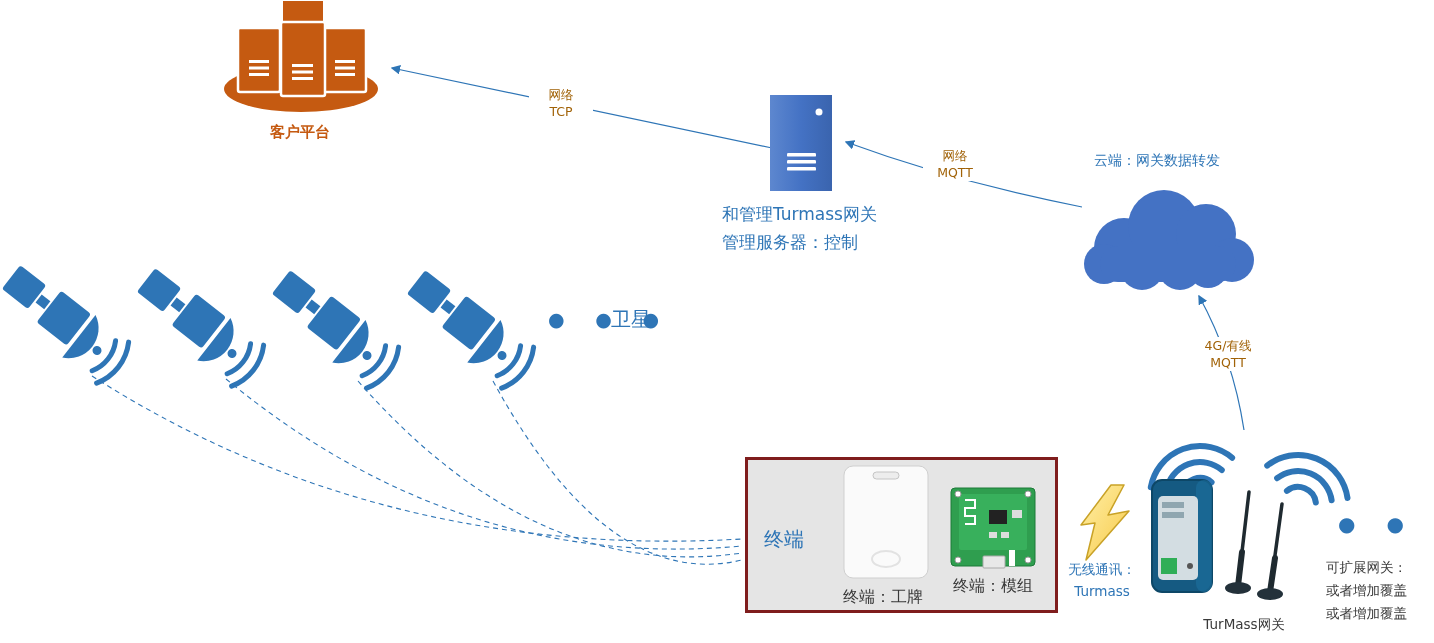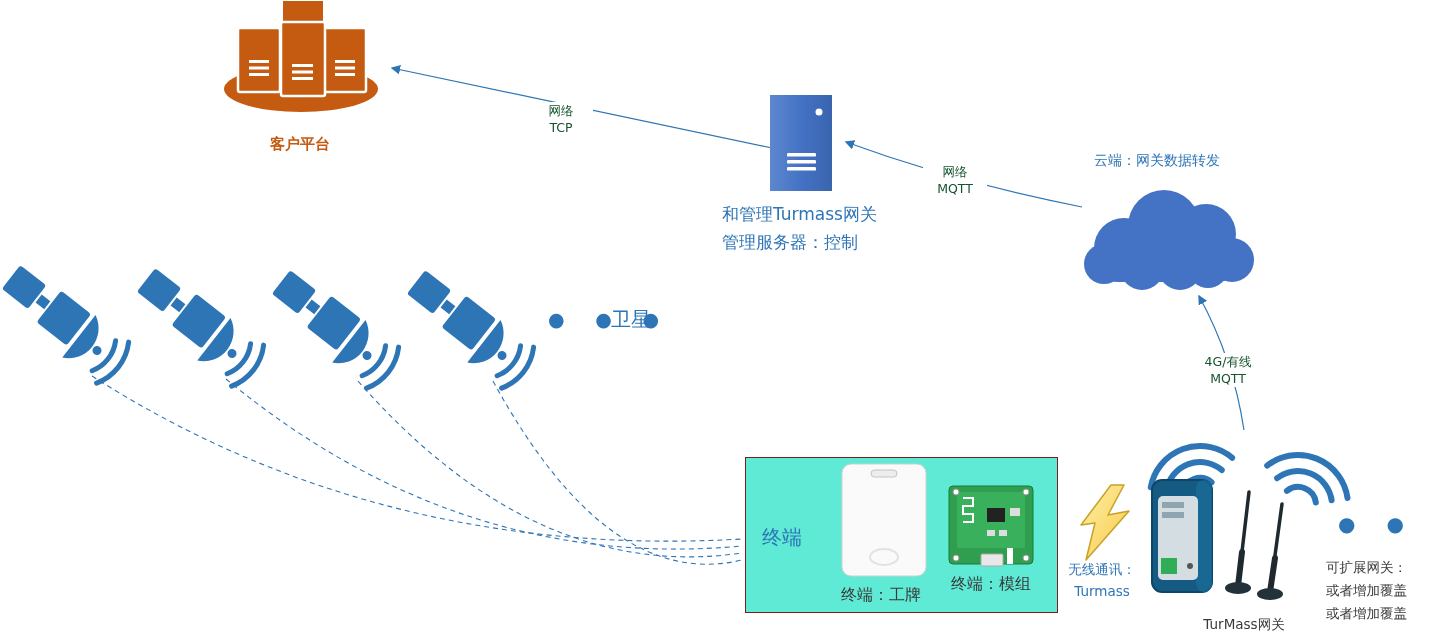--- a/index.html
+++ b/index.html
@@ -10,33 +10,32 @@
   }
   .canvas {
     position: relative;
     width: 1434px;
     height: 643px;
     background: #ffffff;
     overflow: hidden;
   }
   .abs { position: absolute; }
   .blue { color: #2E75B6; }
-  .orange { color: #C55A11; margin-top: 12px; }
+  .orange { color: #C55A11; }
   .dark { color: #3a3a3a; }
   .center { text-align: center; }
   .conn-label {
     position: absolute;
     text-align: center;
     font-size: 12.5px;
     line-height: 17px;
-    color: #14532d;
+    color: #a16207;
     background: #ffffff;
     padding: 0 2px;
     z-index: 3;
-    margin-top: 16px;
   }
   .big-label { font-size: 17px; line-height: 28px; color: #2E75B6; }
   .caption { font-size: 16px; color: #3a3a3a; }
   .dots {
     color: #2E75B6;
     font-weight: bold;
     letter-spacing: 12px;
     white-space: nowrap;
   }
   .icon-layer { z-index: 2; }
@@ -160,21 +159,21 @@
       </defs>
       <use href="#sat" x="0" y="5" fill="#2E75B6"></use>
       <use href="#sat" x="135" y="8" fill="#2E75B6"></use>
       <use href="#sat" x="270" y="10" fill="#2E75B6"></use>
       <use href="#sat" x="405" y="10" fill="#2E75B6"></use>
     </svg>
   </div>
   <div class="abs label-layer dots" style="left:548px; top:308px; font-size:19px;">● ● ●</div>
   <div class="abs label-layer blue" style="left:611px; top:306px; font-size:20px;">卫星</div>
 
-  <div class="abs icon-layer" style="left:745px; top:457px; width:313px; height:156px; border:1px solid #7f1d1d; background:#5eead4;">
+  <div class="abs icon-layer" style="left:745px; top:457px; width:313px; height:156px; border:3px solid #7f1d1d; background:#e5e5e5;">
     <div class="abs blue" style="left:16px; top:66px; font-size:20px;">终端</div>
 
     <div class="abs" style="left:95px; top:5px; width:86px; height:114px;">
       <svg width="86" height="114" viewBox="0 0 86 114">
         <rect x="1" y="1" width="84" height="112" rx="9" fill="#fafafa" stroke="#cfcfcf"></rect>
         <rect x="30" y="7" width="26" height="7" rx="3.5" fill="#ededed" stroke="#c4c4c4"></rect>
         <ellipse cx="43" cy="94" rx="14" ry="8" fill="none" stroke="#e2e2e2" stroke-width="2"></ellipse>
       </svg>
     </div>
 

